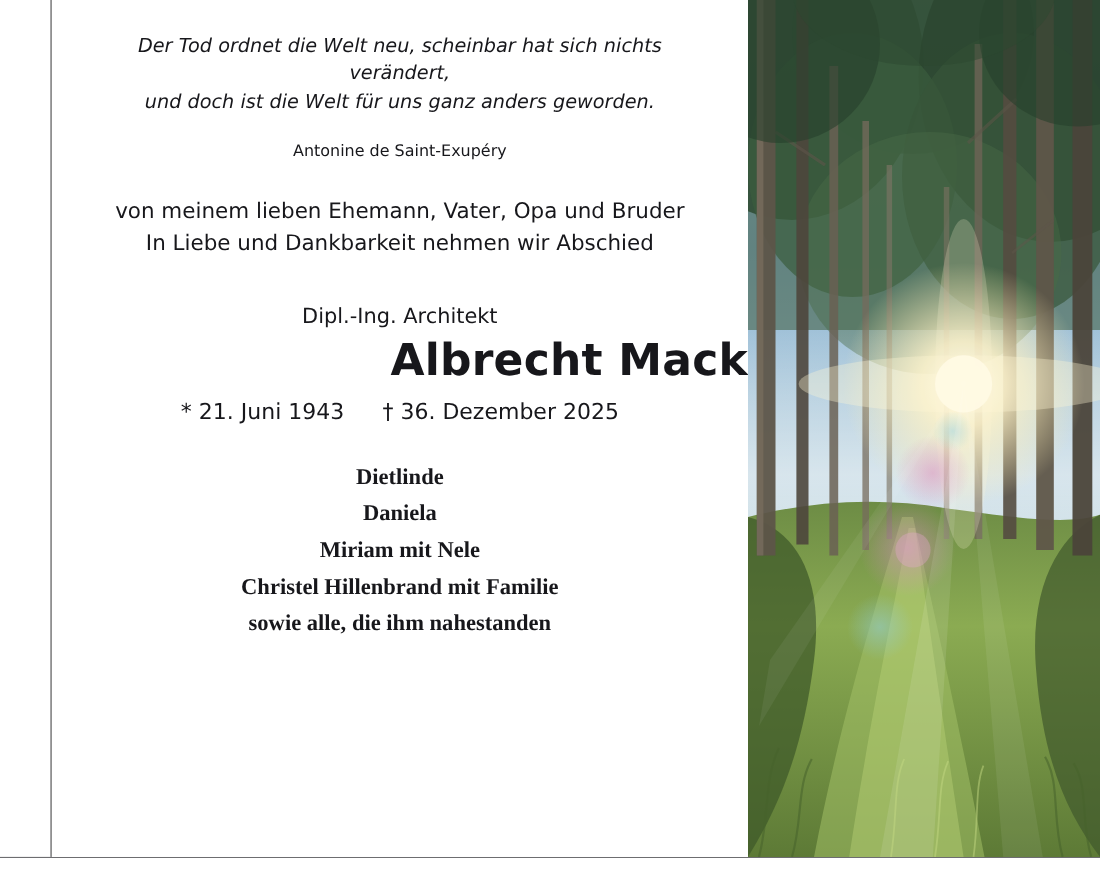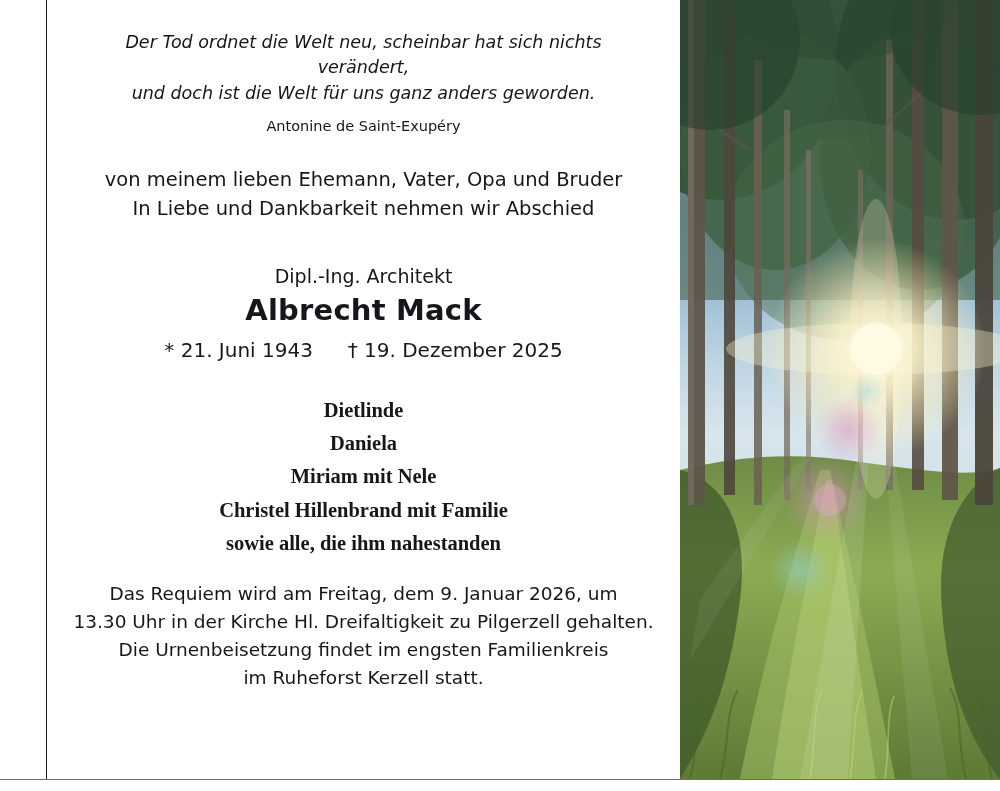--- a/index.html
+++ b/index.html
@@ -64,42 +64,43 @@
 
   .quote {
     margin-top: 30px;
     font-style: italic;
     font-size: 17.5px;
     line-height: 1.45;
     color: #17171b;
     padding: 0 34px;
   }
   .quote-author {
-    margin-top: 12px;
+    margin-top: 24px;
     font-size: 14.5px;
     color: #17171b;
   }
   .intro {
     margin-top: 31px;
     font-size: 19.5px;
     line-height: 1.5;
     color: #17171b;
     padding: 0 30px;
   }
   .profession {
     margin-top: 41px;
     font-size: 19px;
     color: #17171b;
   }
   .name {
     margin-top: 6px;
-    font-size: 29px;
+    font-size: 40px;
     font-weight: 600;
     letter-spacing: 0.2px;
     color: #17171b;
+    text-align: right;
   }
   .dates {
     margin-top: 11px;
     font-size: 20px;
     color: #17171b;
   }
   .dates .sep {
     display: inline-block;
     width: 22px;
   }
@@ -151,38 +152,32 @@
       <div>In Liebe und Dankbarkeit nehmen wir Abschied</div>
     </div>
 
     <div class="profession">Dipl.-Ing. Architekt</div>
 
     <div class="name">Albrecht Mack</div>
 
     <div class="dates">
       <span>* 21. Juni 1943</span>
       <span class="sep"></span>
-      <span>† 19. Dezember 2025</span>
+      <span>† 36. Dezember 2025</span>
     </div>
 
     <div class="survivors">
       <div>Dietlinde</div>
       <div>Daniela</div>
       <div>Miriam mit Nele</div>
       <div>Christel Hillenbrand mit Familie</div>
       <div>sowie alle, die ihm nahestanden</div>
     </div>
 
 
-    <div class="service">
-      <div>Das Requiem wird am Freitag, dem 9. Januar 2026, um</div>
-      <div>13.30 Uhr in der Kirche Hl. Dreifaltigkeit zu Pilgerzell gehalten.</div>
-      <div>Die Urnenbeisetzung findet im engsten Familienkreis</div>
-      <div>im Ruheforst Kerzell statt.</div>
-    </div>
 
   </div>
 
   <div class="photo">
     <svg viewBox="0 0 320 779" preserveAspectRatio="none">
       <defs>
         <linearGradient id="skyGrad" x1="0" y1="0" x2="0" y2="1">
           <stop offset="0%" stop-color="#a8cadf"></stop>
           <stop offset="45%" stop-color="#8fb6d3"></stop>
           <stop offset="100%" stop-color="#cfe0e6"></stop>

